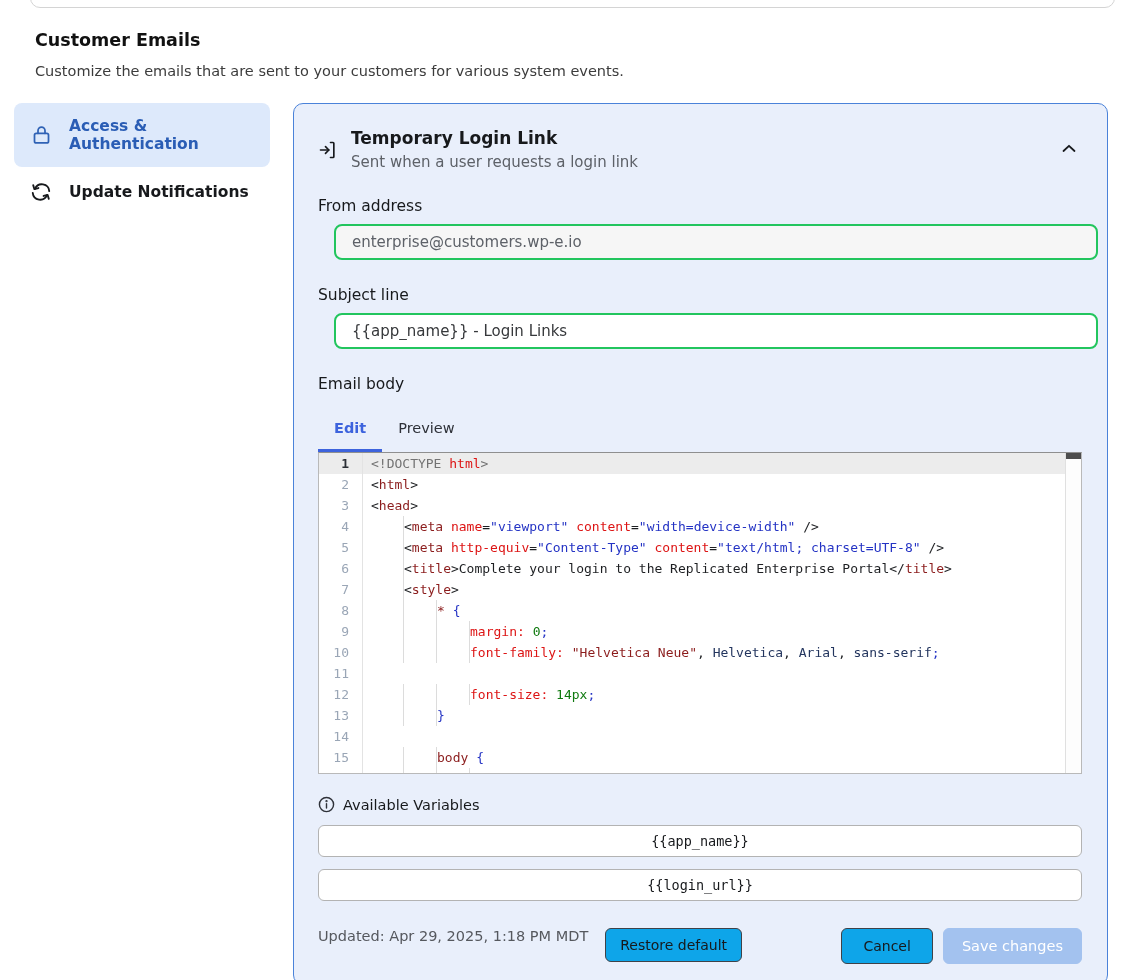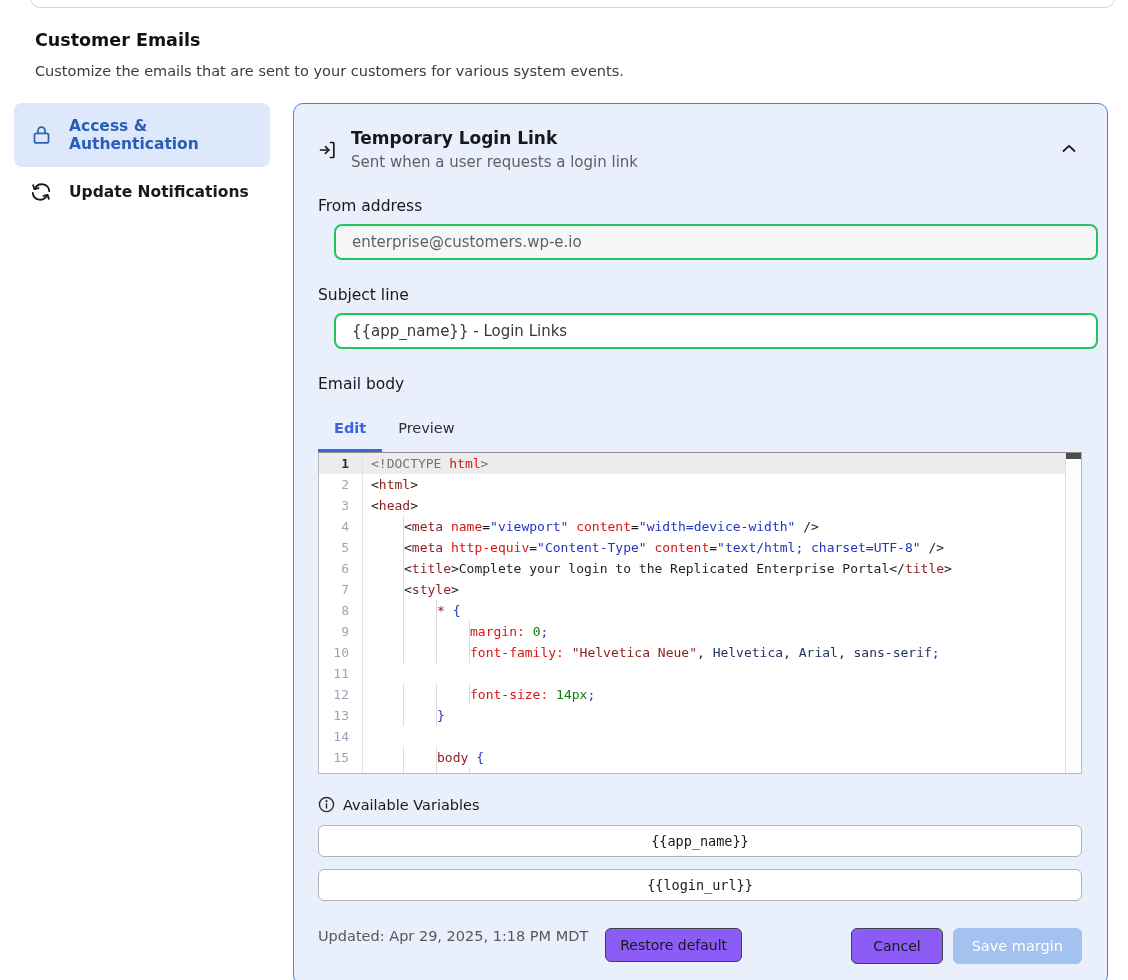--- a/index.html
+++ b/index.html
@@ -73,21 +73,21 @@
   
   .vars-head { display:flex; align-items:center; gap:8px; margin-top:22px; font-size:14.5px; color:#17191c; }
   .chips { display:flex; gap:12px; margin-top:12px;flex-direction:column; }
   .chip { background:#fff; border:1px solid #b3b3b3; border-radius:6px; padding:7px 13px;
     font-family:"DejaVu Sans Mono","Liberation Mono",monospace; font-size:13.5px; color:#17191c; cursor:pointer; }
 
   
   .panel-footer { display:flex; align-items:flex-start; margin-top:27px; }
   .updated { font-size:14.5px; color:#55585e; }
   .btn { border-radius:6px; font-size:14px; font-family:inherit; cursor:pointer; padding:8px 14px; }
-  .btn.outline { background:#8b5cf6; border:1px solid #3f4248; color:#17191c; }
+  .btn.outline { background:#0ea5e9; border:1px solid #3f4248; color:#17191c; }
   .restore { margin-left:17px; }
   .footer-right { margin-left:auto; display:flex; gap:10px; }
   .btn.cancel { padding:9px 21px; }
   .btn.save { background:#a3c2ef; border:1px solid #a3c2ef; color:#ffffff; padding:9px 18px; font-size:14.5px; }
 
   svg { display:block; }
 </style>
 </head>
 <body>
 
@@ -198,19 +198,19 @@
       <div class="chips">
         <button class="chip">{{app_name}}</button>
         <button class="chip">{{login_url}}</button>
       </div>
 
       <div class="panel-footer">
         <span class="updated">Updated: Apr 29, 2025, 1:18 PM MDT</span>
         <button class="btn outline restore">Restore default</button>
         <div class="footer-right">
           <button class="btn outline cancel">Cancel</button>
-          <button class="btn save">Save margin</button>
+          <button class="btn save">Save changes</button>
         </div>
       </div>
 
     </div>
   </div>
 </div>
 
 </body></html>

